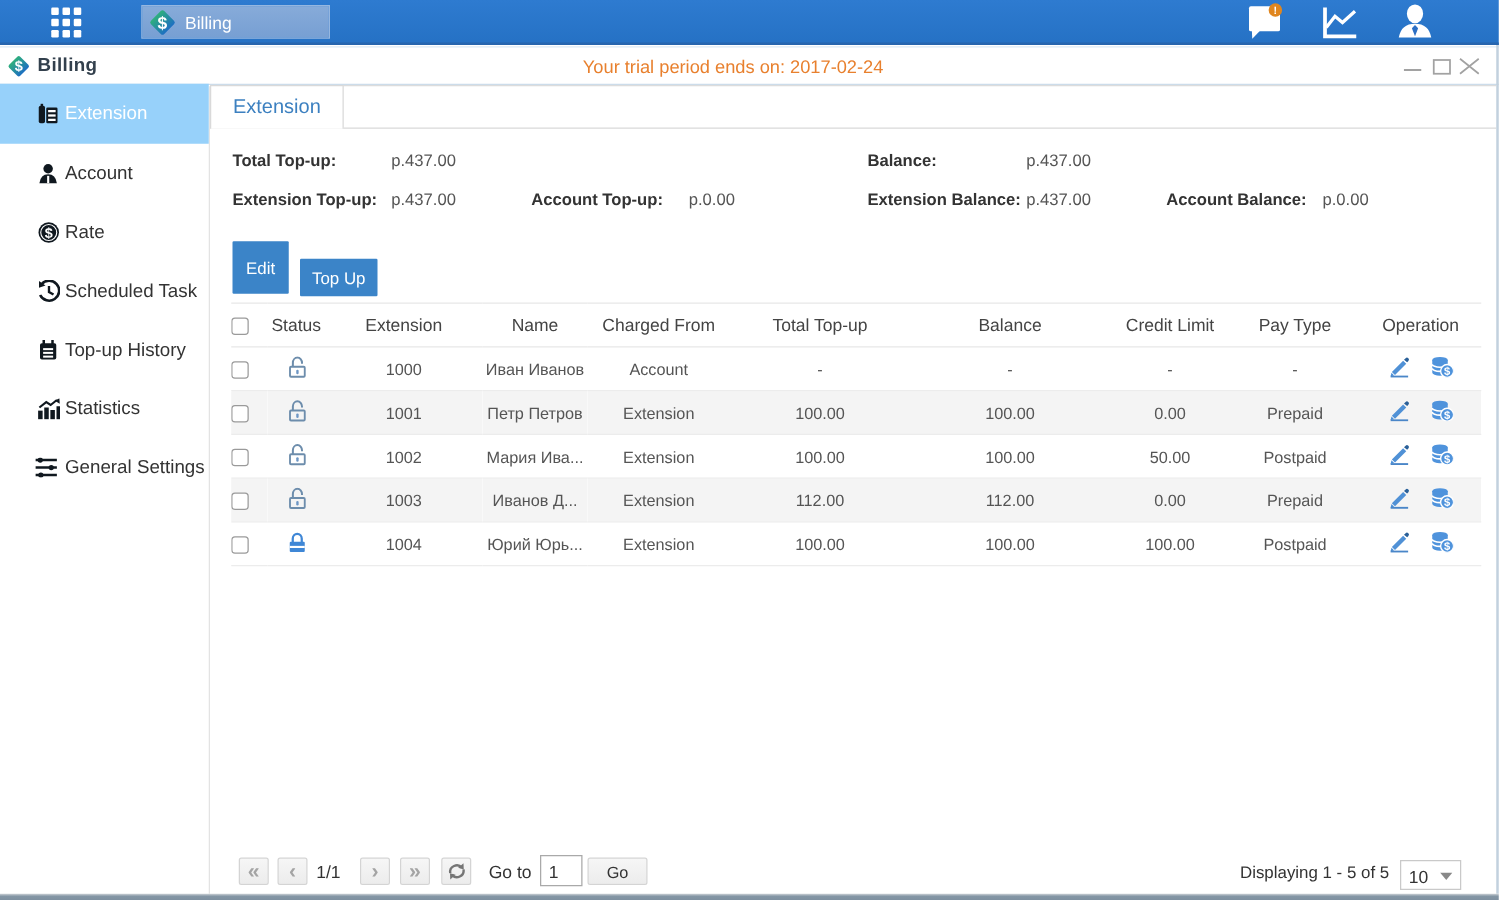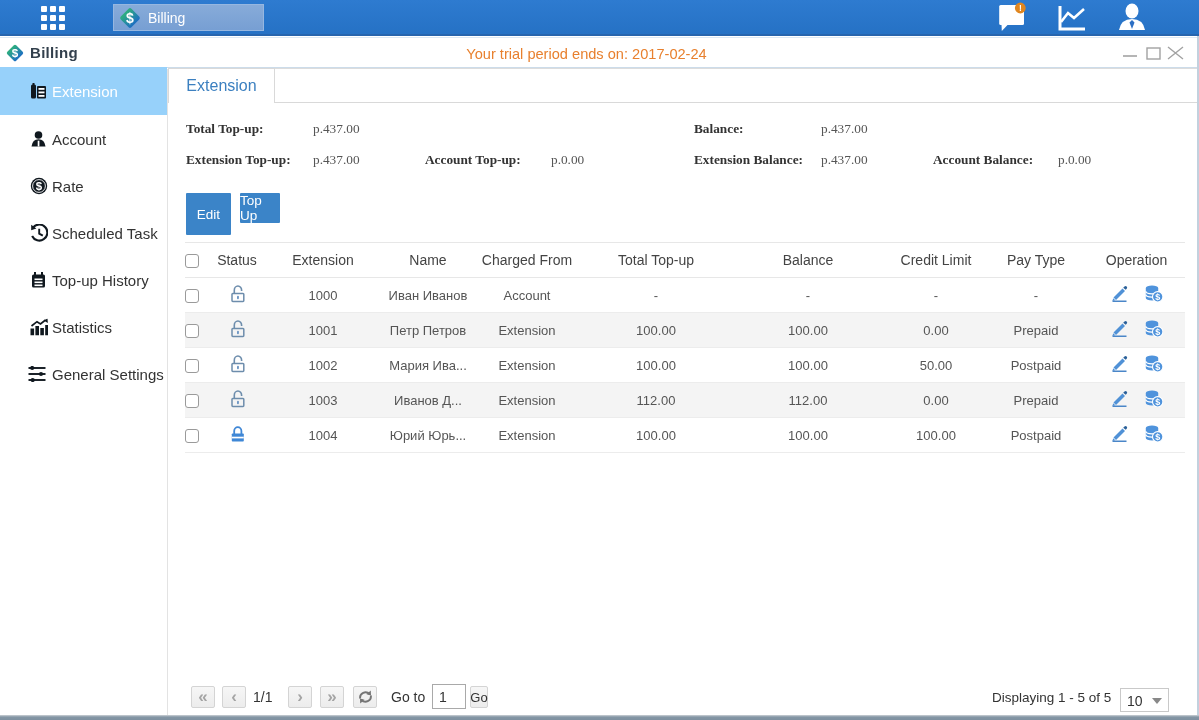--- a/index.html
+++ b/index.html
@@ -30,21 +30,21 @@
 
 .content { position:absolute; left:169px; top:69px; width:1030px; height:646px; background:#fff; }
 .tabstrip { position:absolute; left:0; top:-1px; width:1028px; height:35px; border-bottom:1px solid #d9d9d9; border-top:1px solid #dcdcdc; }
 .tab { position:absolute; left:-1px; top:-1px; width:107px; height:35px; background:#fff;
   border:1px solid #d9d9d9; border-bottom:none; color:#3c80c0; font-size:16px;
   display:flex; align-items:center; justify-content:center; }
 
 .stats { position:absolute; left:0; top:34px; width:1030px; height:90px; font-size:13.3px; }
 .stats b { color:#333; font-weight:bold; }
 .stats span.v { color:#555; }
-.stats .it { position:absolute; white-space:nowrap;font-family:Liberation Serif, serif; }
+.stats .it { position:absolute; white-space:nowrap; }
 
 .btn { position:absolute; background:#3b84c8; color:#fff; font-size:13.5px; font-weight:normal;
   border-radius:1px; display:flex; align-items:center; justify-content:center; }
 
 .tbl { position:absolute; left:16px; top:173px; width:1000px; }
 table { border-collapse:collapse; width:1000px; table-layout:fixed; font-size:13px; color:#555; }
 thead td { color:#444; font-size:14px; }
 td { height:35px; text-align:center; padding:0; overflow:hidden; white-space:nowrap; }
 thead td { border-top:1px solid #e7e7e7; border-bottom:1px solid #e7e7e7; }
 tbody td { border-bottom:1px solid #ececec; }
@@ -241,21 +241,21 @@
     <div class="it" style="left:144px;top:49px"><span class="v">p.437.00</span></div>
     <div class="it" style="left:256px;top:49px"><b>Account Top-up:</b></div>
     <div class="it" style="left:382px;top:49px"><span class="v">p.0.00</span></div>
     <div class="it" style="left:525px;top:49px"><b>Extension Balance:</b></div>
     <div class="it" style="left:652px;top:49px"><span class="v">p.437.00</span></div>
     <div class="it" style="left:764px;top:49px"><b>Account Balance:</b></div>
     <div class="it" style="left:889px;top:49px"><span class="v">p.0.00</span></div>
   </div>
 
   <div class="btn" style="left:17px;top:124px;width:45px;height:42px">Edit</div>
-  <div class="btn" style="left:71px;top:124px;width:40px;height:30px">Top Up</div>
+  <div class="btn" style="left:71px;top:138px;width:62px;height:30px">Top Up</div>
 
   <div class="tbl">
     <table>
       <colgroup>
         <col style="width:29px">
           <col style="width:46px">
           <col style="width:126px">
           <col style="width:84px">
         <col style="width:114px">
           <col style="width:144px">
@@ -387,21 +387,21 @@
     <div class="pbtn" style="left:184px">
         <svg width="15" height="14" viewBox="0 0 15 14">
           <path d="M2.2 8.5 A5.3 5.3 0 0 1 11.5 4.2" stroke="#757575" stroke-width="1.9" fill="none"></path>
           <path d="M12.8 0.5 L13 5.5 L8.5 4.2 Z" fill="#757575"></path>
           <path d="M12.8 5.5 A5.3 5.3 0 0 1 3.5 9.8" stroke="#757575" stroke-width="1.9" fill="none"></path>
           <path d="M2.2 13.5 L2 8.5 L6.5 9.8 Z" fill="#757575"></path>
         </svg>
       </div>
     <div style="position:absolute;left:222px;top:3px">Go to</div>
     <div class="goin">1</div>
-    <div class="pbtn" style="left:301px;width:18px;color:#333;font-size:13px;font-weight:normal">Go</div>
+    <div class="pbtn" style="left:301px;width:48px;color:#333;font-size:13px;font-weight:normal">Go</div>
     <div class="disp">Displaying 1 - 5 of 5</div>
     <div class="dd">
         <span style="position:absolute;left:6px;top:4px">10</span>
       <svg width="10" height="6" viewBox="0 0 10 6" style="position:absolute;right:6px;top:9px">
           <path d="M0 0 L10 0 L5 6 Z" fill="#888"></path>
         </svg>
     </div>
   </div>
 </div>
 

